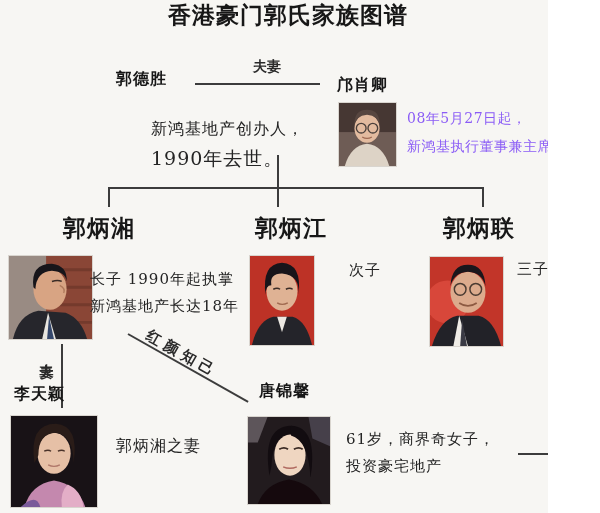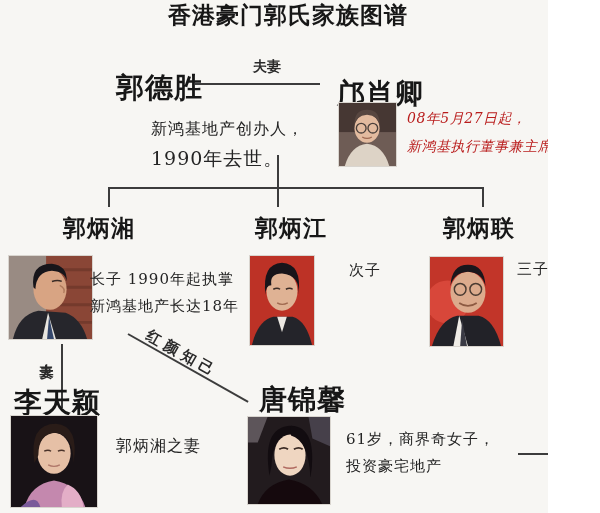--- a/index.html
+++ b/index.html
@@ -3,24 +3,24 @@
 <meta charset="utf-8">
 <style>
   html,body{margin:0;padding:0;}
   .canvas{
     position:relative;width:548px;height:513px;overflow:hidden;
     background:#f7f6f3;
     font-family:"DejaVu Sans","Liberation Sans",sans-serif;
     color:#1b1b1b;
   }
   .abs{position:absolute;}
-  .name{font-weight:bold;font-size:28px;letter-spacing:1px;color:#171717;white-space:nowrap;}
+  .name{font-weight:bold;font-size:16px;letter-spacing:1px;color:#171717;white-space:nowrap;}
   .name-sm{font-weight:bold;font-size:23px;letter-spacing:1px;color:#171717;white-space:nowrap;}
   .desc{font-family:"DejaVu Serif","Liberation Serif",serif;font-size:15px;color:#242424;white-space:nowrap;letter-spacing:1px;}
-  .desc-sm{font-family:"DejaVu Serif","Liberation Serif",serif;font-size:13px;color:#b91c1c;white-space:nowrap;letter-spacing:0.5px;font-style:italic;}
+  .desc-sm{font-family:"DejaVu Serif","Liberation Serif",serif;font-size:13px;color:#8b5cf6;white-space:nowrap;letter-spacing:0.5px;}
   .rel{font-family:"DejaVu Serif","Liberation Serif",serif;font-size:14px;font-weight:bold;color:#2a2a2a;white-space:nowrap;}
   .ln{background:#3c3c3c;}
   .vtext{writing-mode:vertical-rl;text-orientation:upright;}
   .photo{border:1px solid #d9d5cf;box-sizing:border-box;}
   .photo svg{display:block;width:100%;height:100%;}
   .wm{color:#b7b5b1;font-size:15px;letter-spacing:2px;white-space:nowrap;}
   .wm2{color:#96928c;font-size:19px;font-weight:bold;letter-spacing:15px;opacity:.75;white-space:nowrap;}
   .sidenote{font-size:16px;font-weight:bold;color:#2e2e2e;letter-spacing:1px;}
 </style>
 </head>

